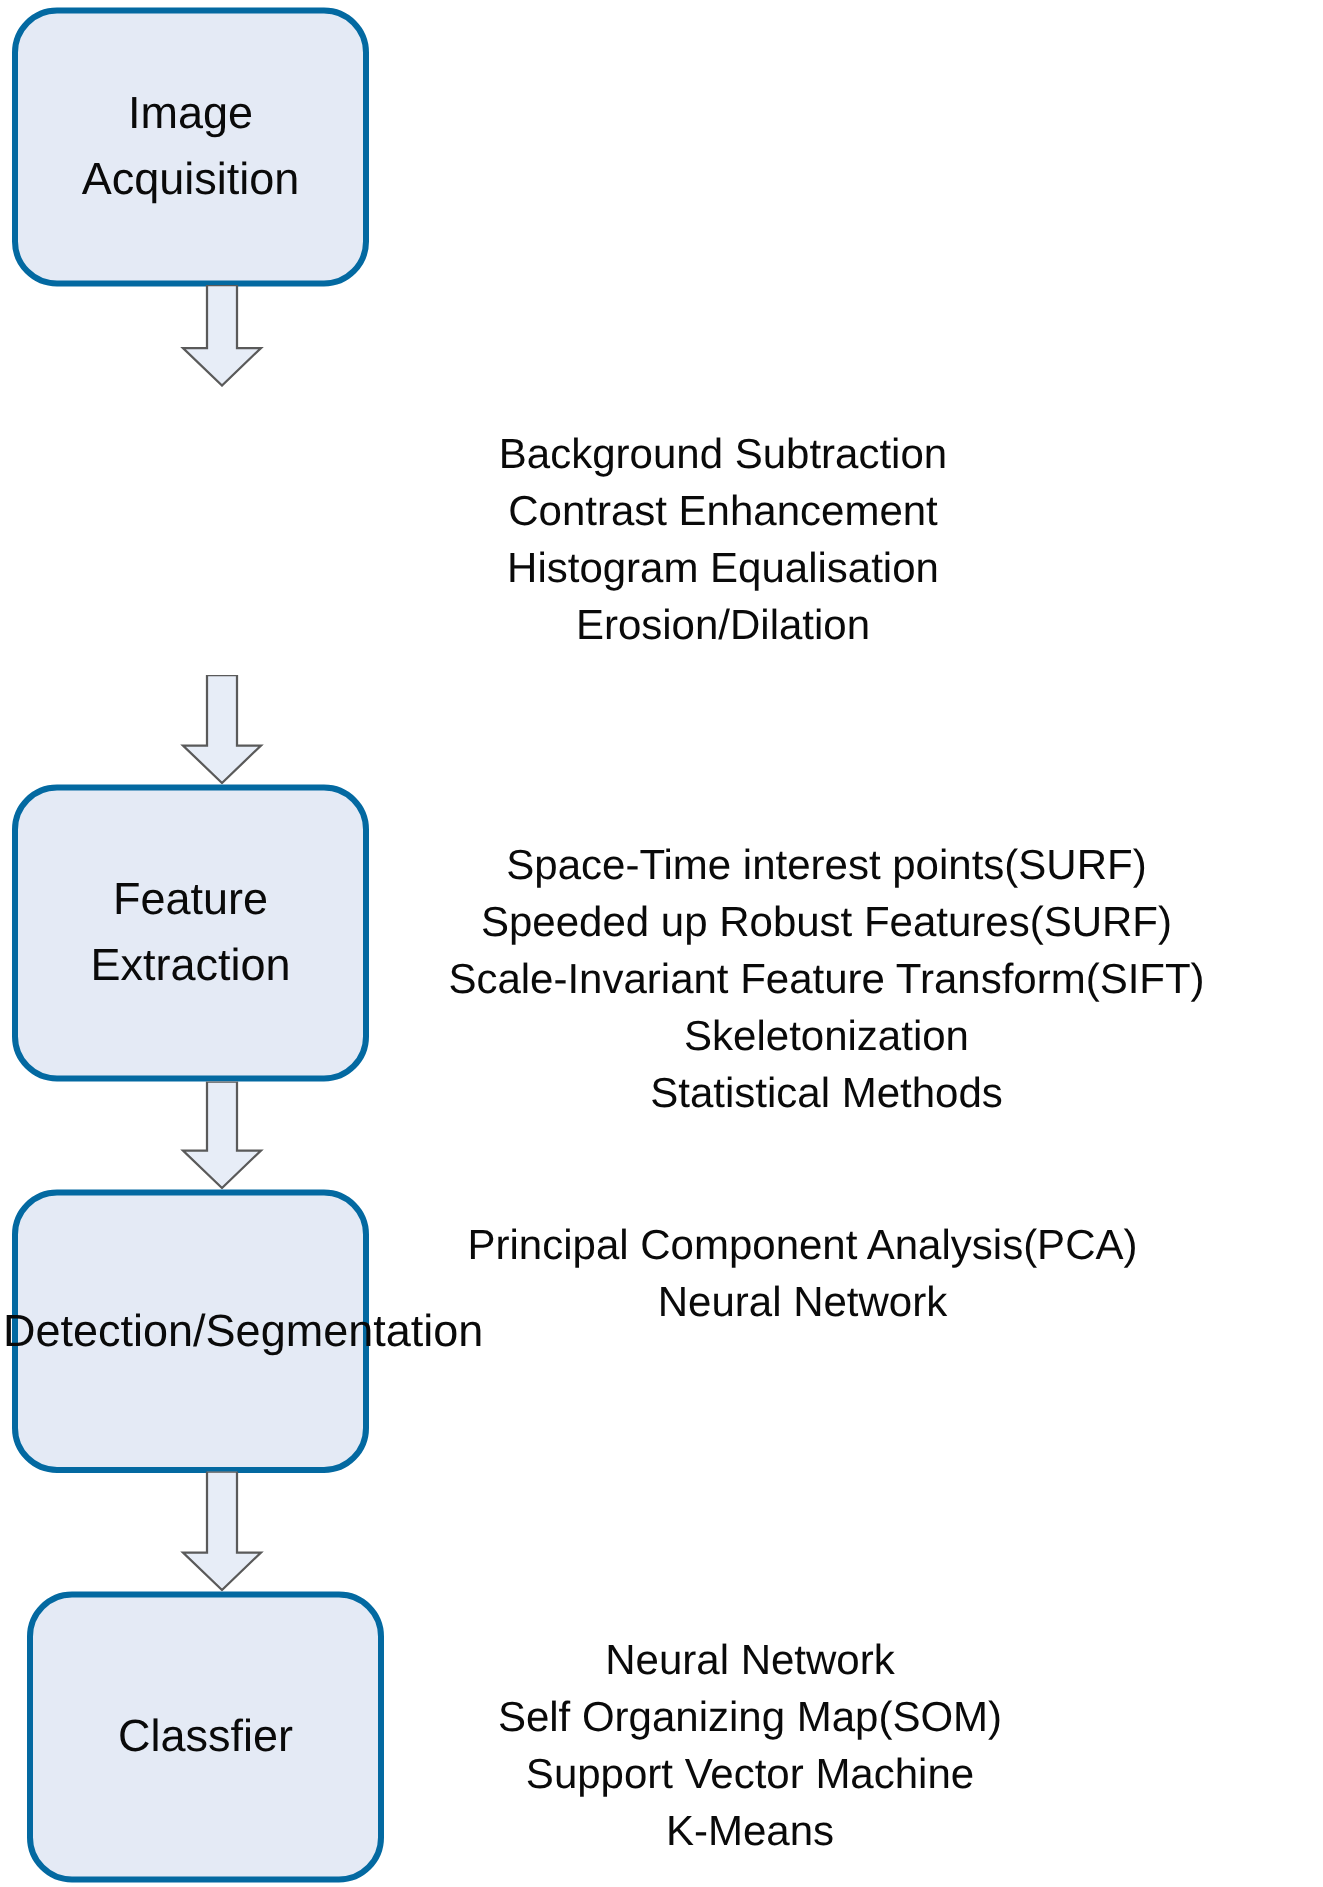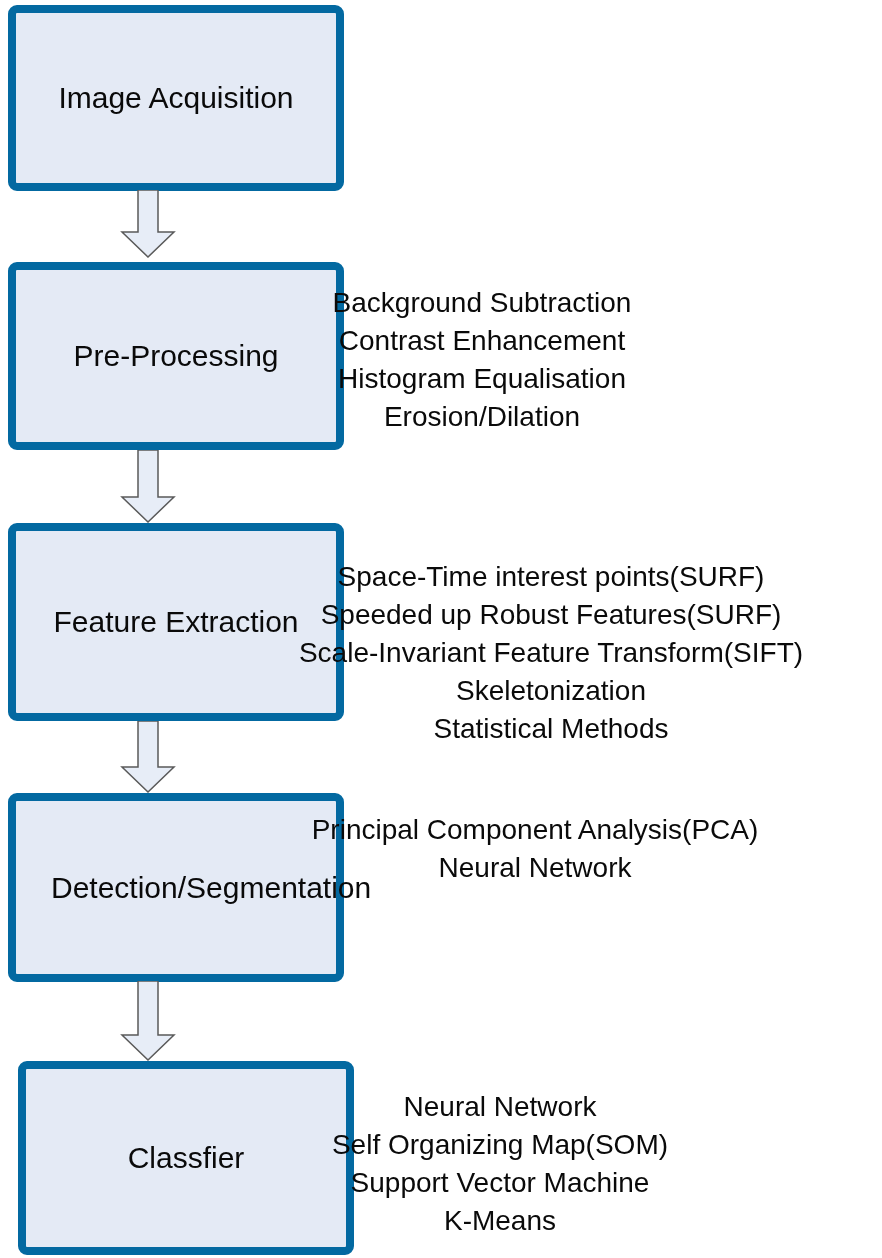--- a/index.html
+++ b/index.html
@@ -12,25 +12,25 @@
     width: 882px;
     height: 1258px;
     background: #ffffff;
     font-family: "Liberation Sans", sans-serif;
     color: #000000;
     overflow: hidden;
   }
   .flow-node {
     position: absolute;
     left: 8px;
-    width: 336px;
+    width: 238px;
     box-sizing: border-box;
     background: #e4eaf5;
-    border: 8px solid #0369a1;
-    border-radius: 9px;
+    border: 4px solid #0369a1;
+    border-radius: 30px;
     display: flex;
     align-items: center;
     justify-content: center;
     text-align: center;
   }
   .node-label {
     font-size: 30px;
     line-height: 44px;
     color: #0a0a0a;
     max-width: 250px;
@@ -59,23 +59,20 @@
 <div id="canvas">
 
   <div class="flow-node" style="top:5px; height:186px;">
     <span class="node-label">Image Acquisition</span>
   </div>
 
   <svg class="flow-arrow" style="top:190px;" width="56" height="68" viewBox="0 0 56 68">
     <polygon points="18,0 38,0 38,42 54,42 28,67 2,42 18,42" fill="#e7edf7" stroke="#5a5a5a" stroke-width="1.5" stroke-linejoin="miter"></polygon>
   </svg>
 
-  <div class="flow-node" style="top:262px; height:188px;">
-    <span class="node-label">Pre-Processing</span>
-  </div>
 
   <div class="annotation" style="top:284px; left:232px; width:500px;">
     <div>Background Subtraction</div>
     <div>Contrast Enhancement</div>
     <div>Histogram Equalisation</div>
     <div>Erosion/Dilation</div>
   </div>
 
   <svg class="flow-arrow" style="top:450px;" width="56" height="73" viewBox="0 0 56 73">
     <polygon points="18,0 38,0 38,47 54,47 28,72 2,47 18,47" fill="#e7edf7" stroke="#5a5a5a" stroke-width="1.5" stroke-linejoin="miter"></polygon>

